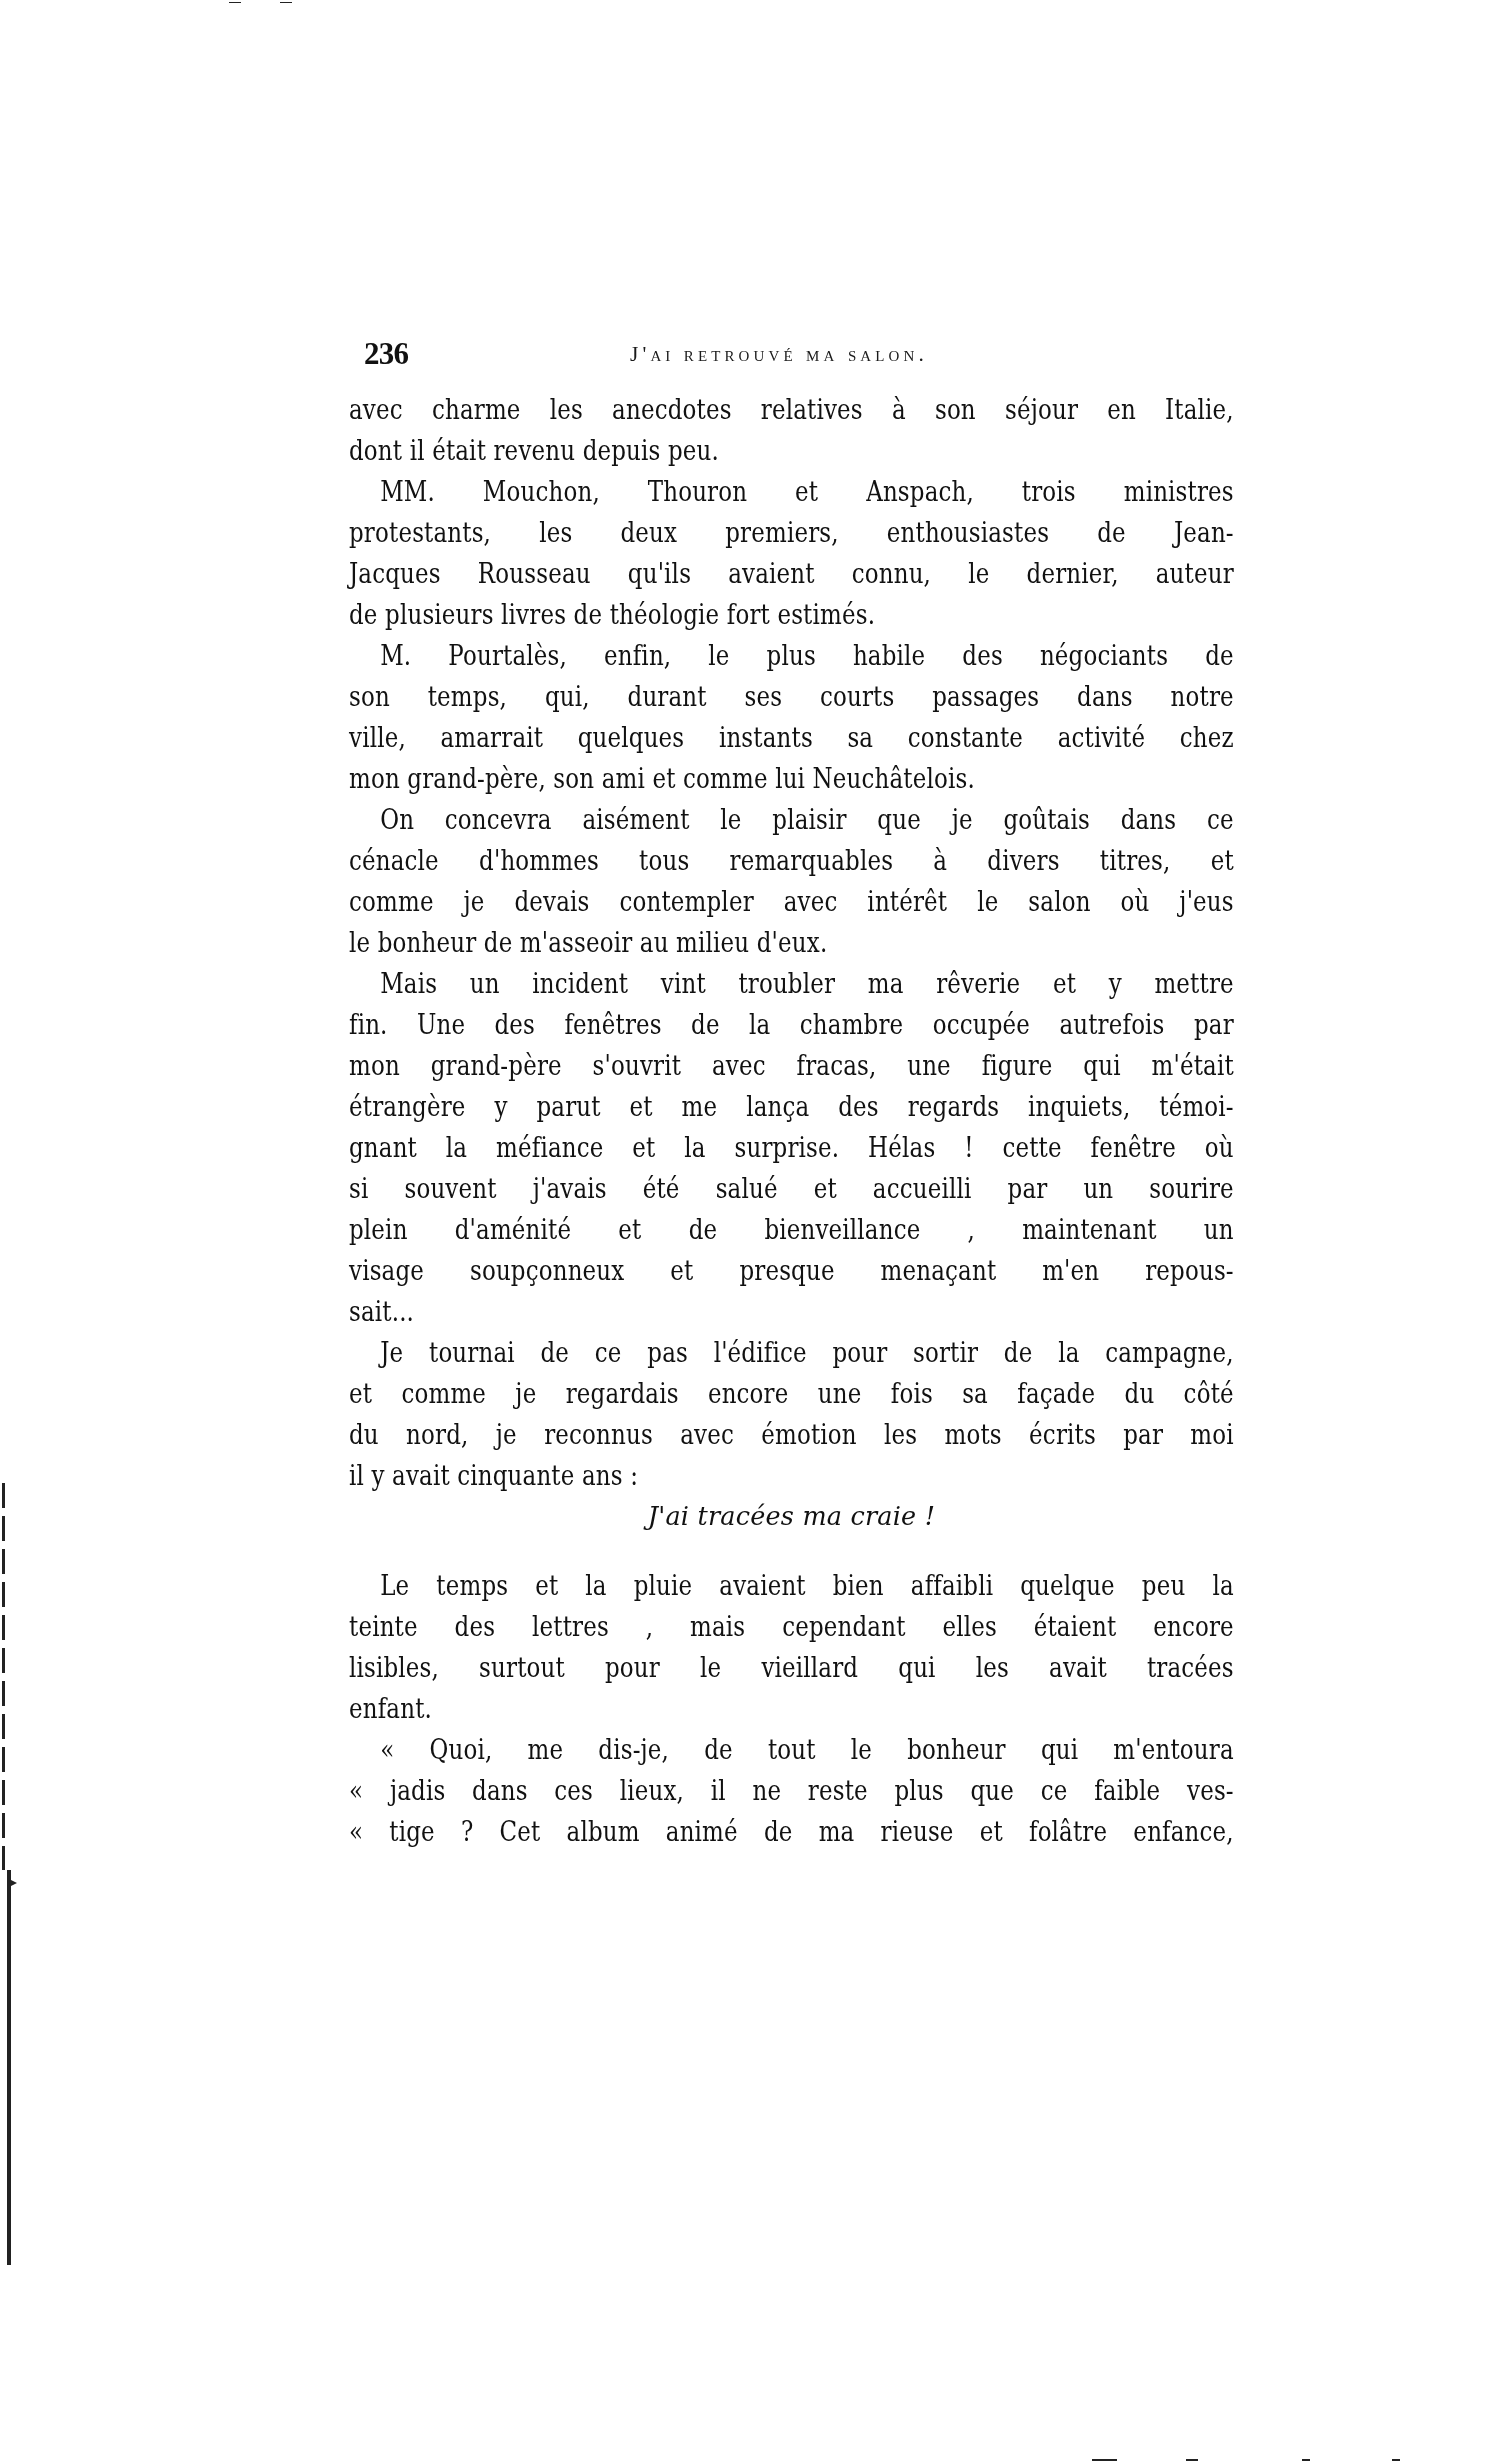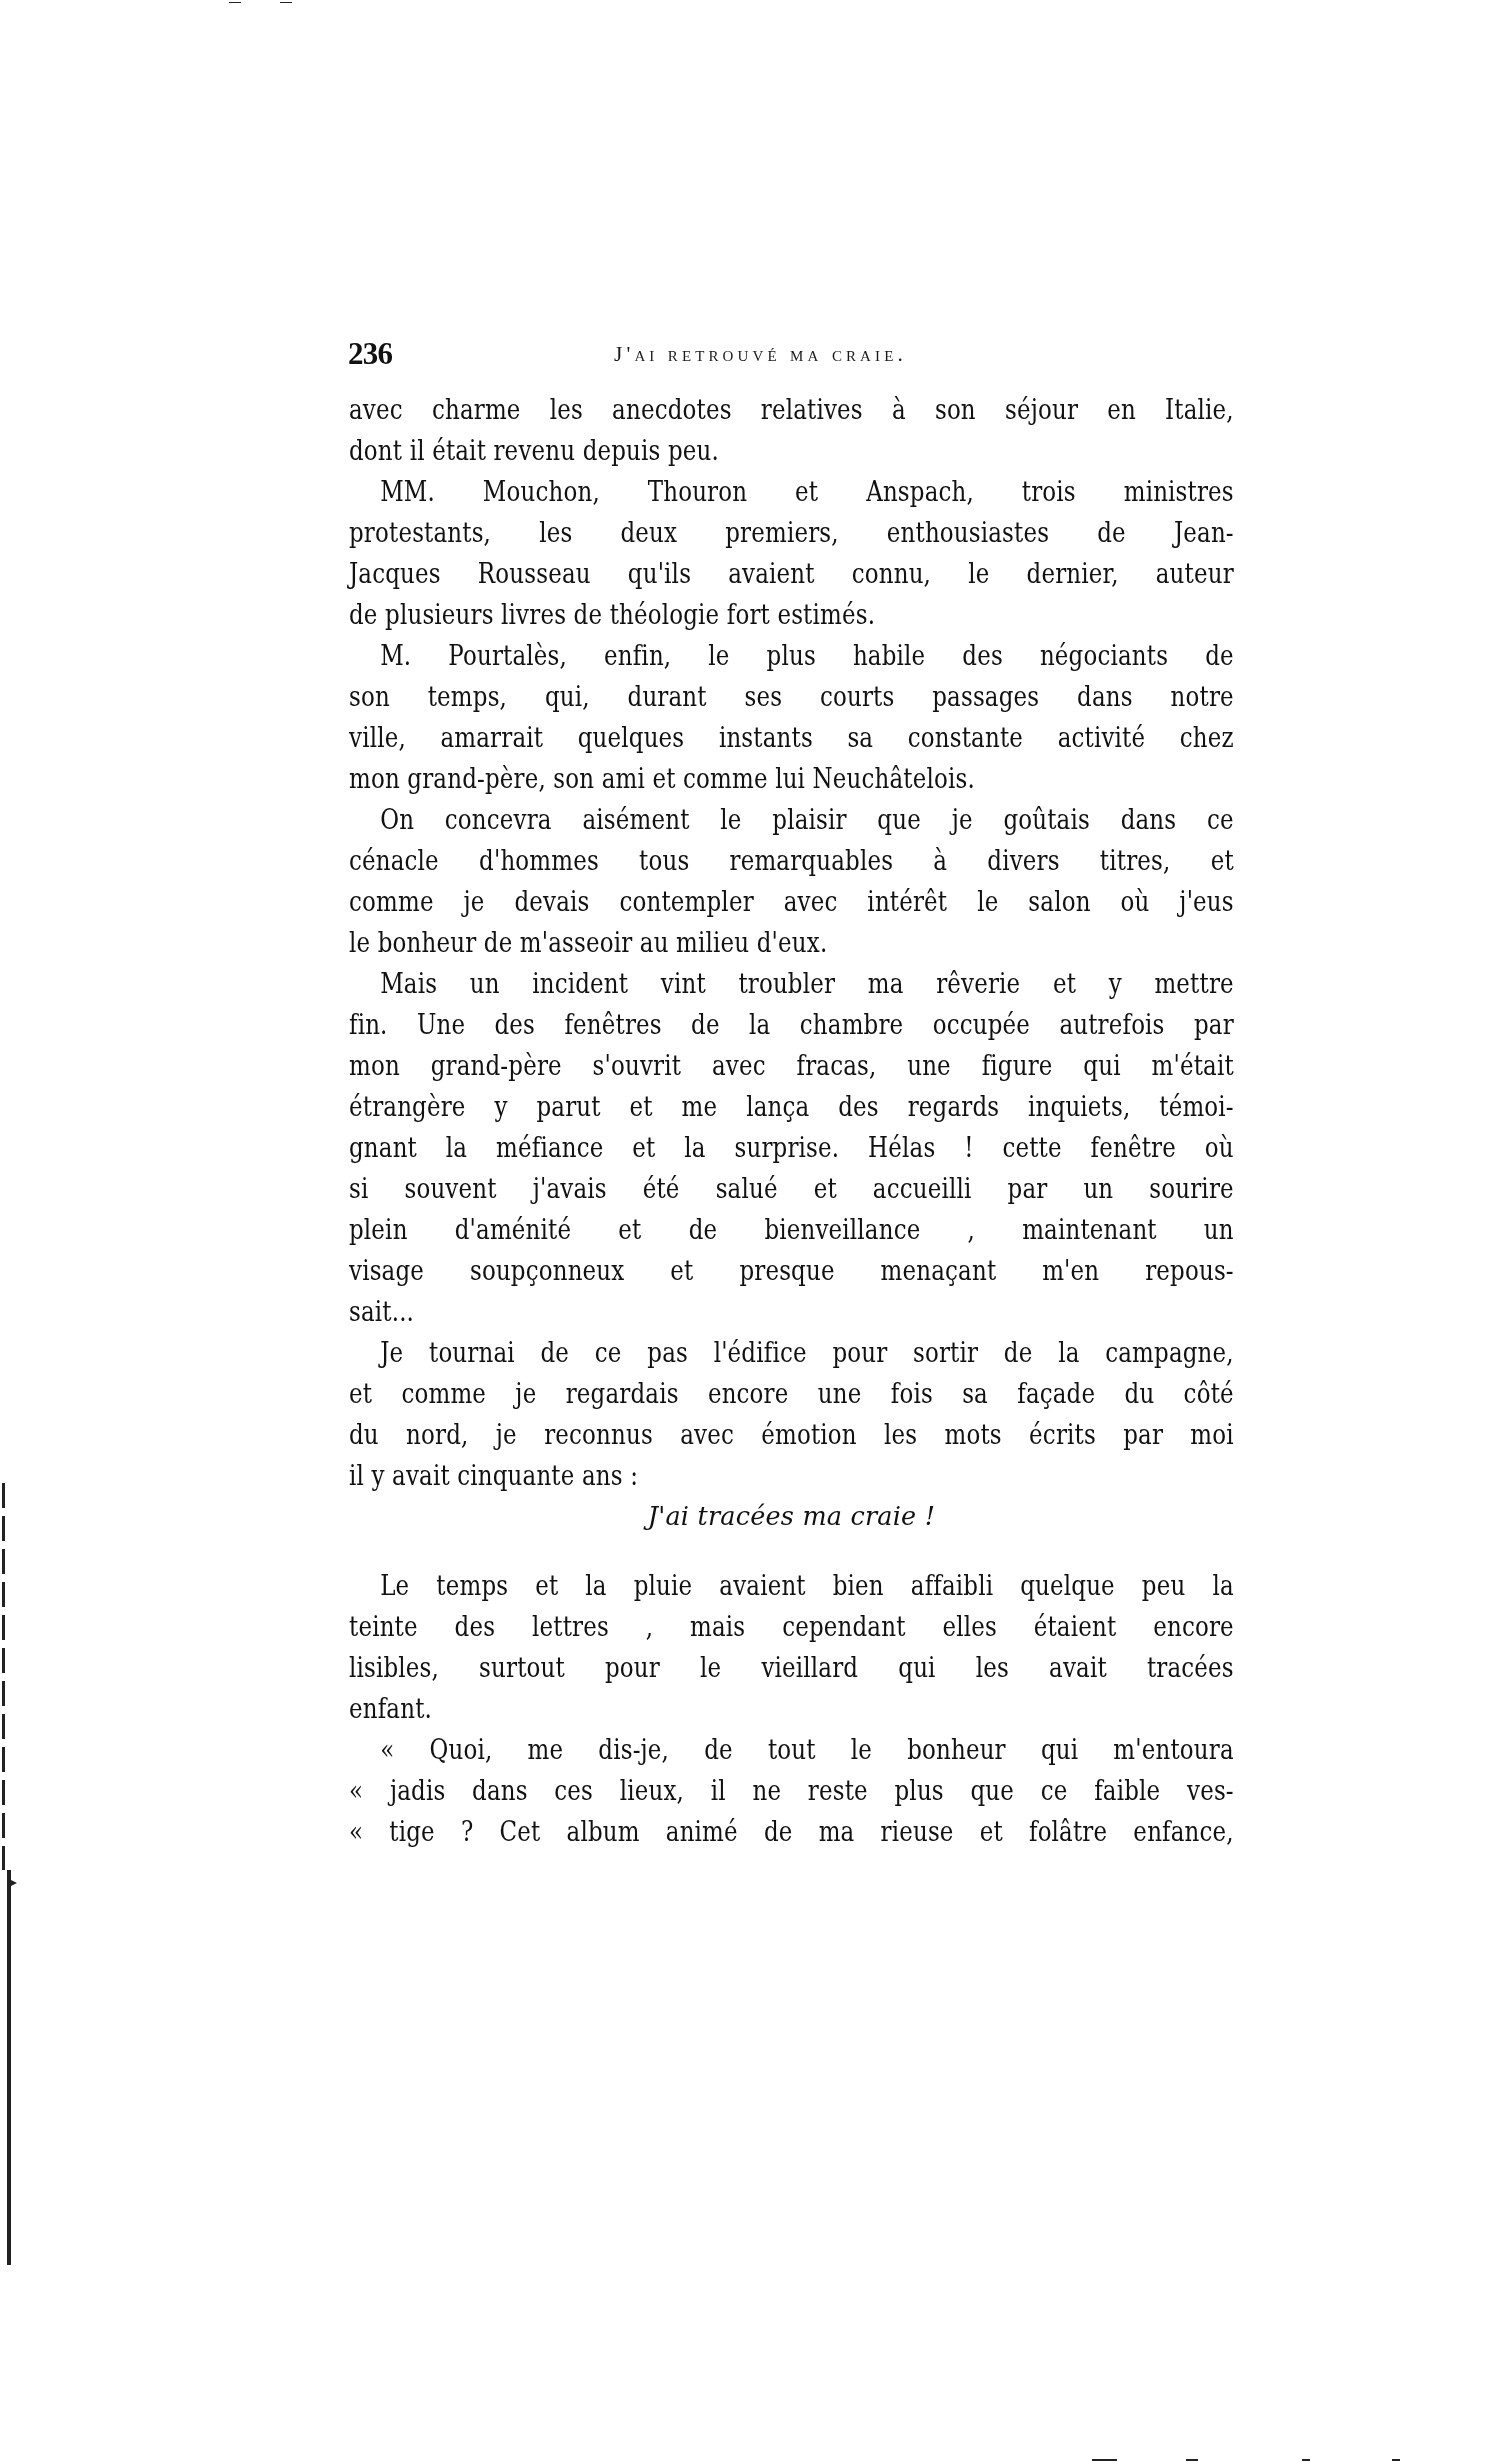--- a/index.html
+++ b/index.html
@@ -15,21 +15,21 @@
     font-family: "DejaVu Serif", "Liberation Serif", serif;
     color: #111111;
   }
   .page {
     position: absolute;
     left: 0; top: 0;
     width: 1501px; height: 2462px;
   }
   .running-head {
     position: absolute;
-    left: 348px;
+    left: 364px;
     top: 333px;
     width: 888px;
     height: 41px;
     text-decoration: underline;
   }
   .page-number {
     position: absolute;
     left: 0;
     top: 0;
     font-family: "Liberation Serif", serif;
@@ -117,21 +117,21 @@
     border-left: 10px solid #222;
   }
 </style>
 </head>
 <body>
 
 <div class="page">
 
   <div class="running-head">
     <span class="page-number">236</span>
-    <span class="running-title">J'ai retrouvé ma craie.</span>
+    <span class="running-title">J'ai retrouvé ma salon.</span>
   </div>
 
   <div class="text-block">
     <div id="lines-before">
         <div class="line">avec charme les anecdotes relatives à son séjour en Italie,</div>
         <div class="line last">dont il était revenu depuis peu.</div>
         <div class="line indent">MM. Mouchon, Thouron et Anspach, trois ministres</div>
         <div class="line">protestants, les deux premiers, enthousiastes de Jean-</div>
         <div class="line">Jacques Rousseau qu'ils avaient connu, le dernier, auteur</div>
         <div class="line last">de plusieurs livres de théologie fort estimés.</div>

